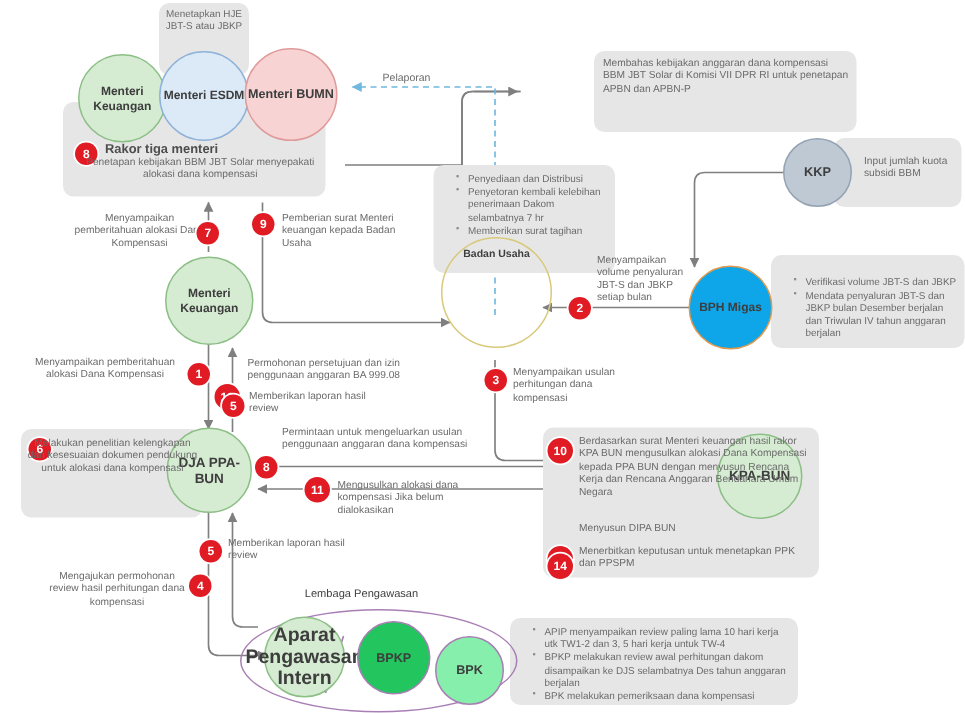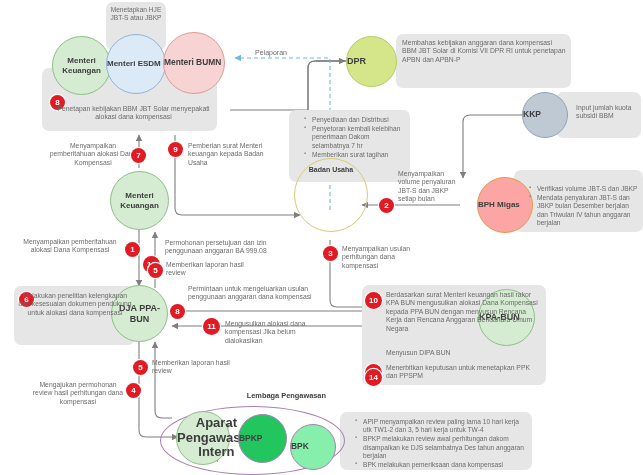--- a/index.html
+++ b/index.html
@@ -2,21 +2,21 @@
 <html><head>
 <meta charset="utf-8">
 <style>
   html,body{margin:0;padding:0;background:#ffffff;}
   body{width:643px;height:475px;position:relative;overflow:hidden;
        font-family:"Liberation Sans","DejaVu Sans",sans-serif;color:#595959;}
   #stage{position:absolute;left:0;top:0;width:643px;height:475px;}
   svg#wires{position:absolute;left:0;top:0;width:643px;height:475px;}
 
   .node{position:absolute;border-radius:50%;display:flex;align-items:center;
-        text-align:center;font-weight:bold;color:#3d3d3d;
+        justify-content:center;text-align:center;font-weight:bold;color:#3d3d3d;
         line-height:1.15;box-sizing:border-box;}
   .node span{display:block;}
 
   .panel{position:absolute;background:#e6e6e6;border-radius:7px;box-sizing:border-box;}
 
   .txt{position:absolute;color:#6b6b6b;line-height:1.25;box-sizing:border-box;}
   .lbl{position:absolute;color:#5a5a5a;line-height:1.2;text-align:center;box-sizing:border-box;}
 
   .badge{position:absolute;width:15px;height:15px;border-radius:50%;
          background:#e01b24;color:#ffffff;font-weight:bold;font-size:8px;
@@ -88,49 +88,46 @@
 
   <div class="panel" style="left:514px;top:170px;width:129px;height:62px;"></div>
 
   <div class="panel" style="left:14px;top:286px;width:121px;height:59px;"></div>
 
   <div class="panel" style="left:362px;top:285px;width:184px;height:100px;"></div>
 
   <div class="panel" style="left:340px;top:412px;width:192px;height:58px;"></div>
 
   <div class="ell" style="left:160px;top:406px;width:185px;height:69px;border:1.2px solid #a87fb5;"></div>
-  <div class="lbl" style="left:180px;top:392px;width:146px;font-size:7.4px;font-weight:bold;color:#3d3d3d;text-align:right;">Lembaga Pengawasan</div>
+  <div class="lbl" style="left:168px;top:392px;width:146px;font-size:7.4px;font-weight:normal;color:#3d3d3d;">Lembaga Pengawasan</div>
   <svg style="position:absolute;left:160px;top:406px;width:185px;height:69px;">
     <line x1="57" y1="56" x2="69" y2="18" stroke="#a87fb5" stroke-width="1.1"></line>
   </svg>
 
   <div class="ell" style="left:294px;top:158px;width:74px;height:74px;border:1.2px solid #d9c97a;"></div>
   <div class="lbl" style="left:294px;top:166px;width:74px;font-size:7px;font-weight:bold;color:#3d3d3d;">Badan Usaha</div>
 
   <div class="node" style="left:52px;top:36px;width:59px;height:59px;background:#d5ecd2;border:1.3px solid #8cbf86;font-size:8px;">
     <span>Menteri Keuangan</span>
   </div>
 
   <div class="node" style="left:106px;top:34px;width:60px;height:60px;background:#dce9f6;border:1.3px solid #8fb3d9;font-size:8px;">
     <span>Menteri ESDM</span>
   </div>
 
   <div class="node" style="left:163px;top:32px;width:62px;height:62px;background:#f7d3d3;border:1.3px solid #e09a9a;font-size:8.4px;">
     <span>Menteri BUMN</span>
   </div>
 
-  <div class="node" style="left:346px;top:36px;width:51px;height:51px;background:#d5e58a;border:1.3px solid #b6cc5e;font-size:9px;">
-    <span>DPR</span>
-  </div>
 
   <div class="node" style="left:522px;top:92px;width:46px;height:46px;background:#bfc9d4;border:1.3px solid #93a3b3;font-size:8.5px;">
     <span>KKP</span>
   </div>
 
-  <div class="node" style="left:477px;top:177px;width:56px;height:56px;background:#fca5a5;border:1.3px solid #e09a4e;font-size:8px;">
+  <div class="node" style="left:459px;top:177px;width:56px;height:56px;background:#0ea5e9;border:1.3px solid #e09a4e;font-size:8px;">
     <span>BPH Migas</span>
   </div>
 
 
   <div class="node" style="left:110px;top:171px;width:59px;height:59px;background:#d5ecd2;border:1.3px solid #8cbf86;font-size:8px;">
     <span>Menteri Keuangan</span>
   </div>
 
   <div class="node" style="left:111px;top:285px;width:57px;height:57px;background:#d5ecd2;border:1.3px solid #8cbf86;font-size:9px;">
     <span>DJA PPA-BUN</span>
@@ -146,20 +143,21 @@
 
   <div class="node" style="left:238px;top:414px;width:49px;height:49px;background:#22c55e;border:1.3px solid #a87fb5;font-size:8.4px;">
     <span>BPKP</span>
   </div>
 
   <div class="node" style="left:290px;top:424px;width:46px;height:46px;background:#86efac;border:1.3px solid #a87fb5;font-size:8.4px;">
     <span>BPK</span>
   </div>
 
   <div class="badge" style="left:50px;top:95px;">8</div>
+  <div class="txt" style="left:70px;top:94px;width:120px;font-size:8.6px;font-weight:bold;color:#4d4d4d;">Rakor tiga menteri</div>
   <div class="txt" style="left:56px;top:105px;width:155px;font-size:6.8px;text-align:center;">Penetapan kebijakan BBM JBT Solar menyepakati alokasi dana kompensasi</div>
 
   <div class="txt" style="left:402px;top:39px;width:164px;font-size:6.8px;">Membahas kebijakan anggaran dana kompensasi BBM  JBT Solar di Komisi VII DPR RI  untuk penetapan APBN dan APBN-P</div>
 
   <div class="txt" style="left:576px;top:104px;width:64px;font-size:6.8px;">Input jumlah kuota subsidi BBM</div>
 
   <ul class="blist txt" style="left:303px;top:116px;width:104px;font-size:6.6px;">
     <li>Penyediaan dan Distribusi</li>
     <li>Penyetoran kembali kelebihan penerimaan Dakom selambatnya 7 hr</li>
     <li>Memberikan surat tagihan</li>

